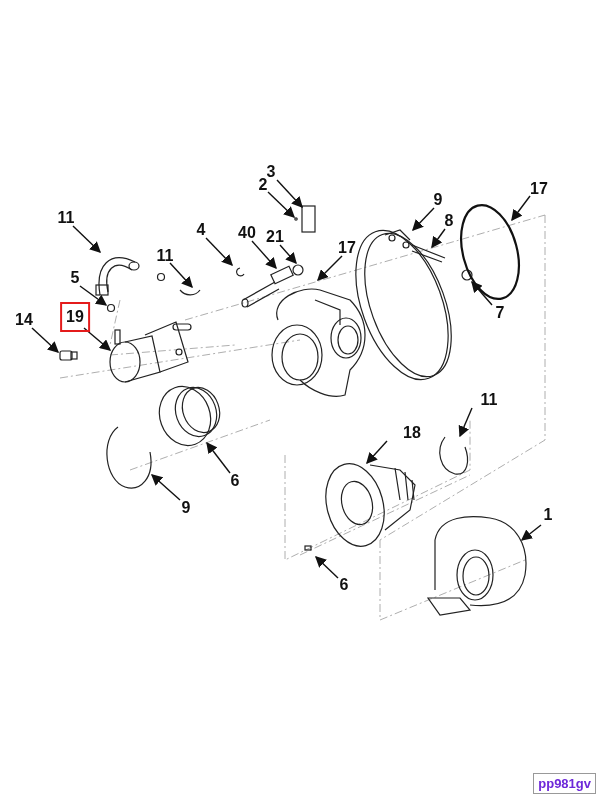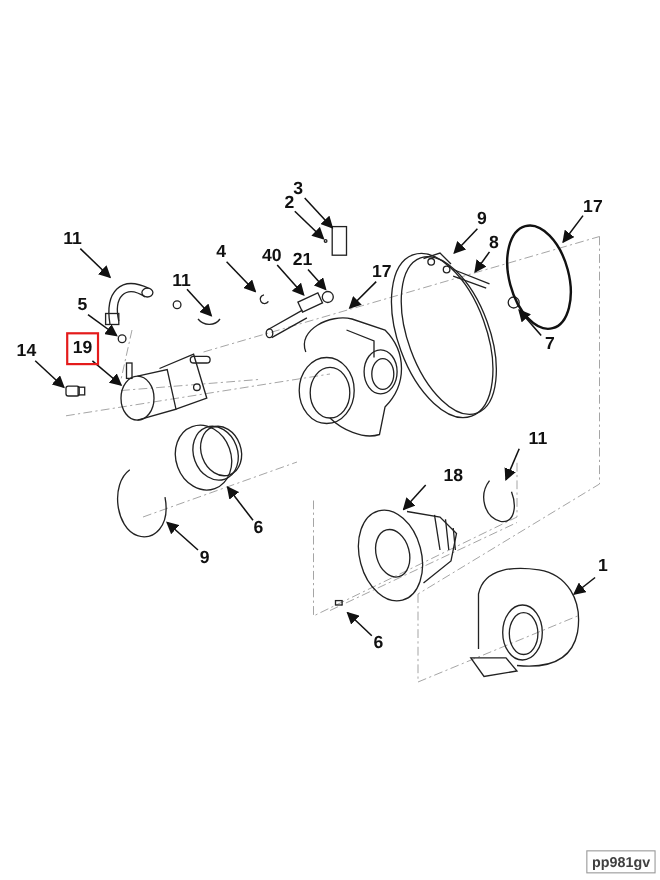--- a/index.html
+++ b/index.html
@@ -1,20 +1,20 @@
 <!DOCTYPE html>
 <html><head>
 <meta charset="utf-8">
 <style>
   html, body { margin:0; padding:0; background:#ffffff; }
   body { width:600px; height:800px; position:relative; overflow:hidden; font-family:"Liberation Sans", sans-serif; }
   #diagram { position:absolute; left:0; top:0; width:600px; height:800px; }
   .callout { position:absolute; font-family:"Liberation Sans", sans-serif; font-weight:bold; font-size:16px; color:#111; line-height:1; transform:translate(-50%,-50%); white-space:nowrap; }
   .callout.highlight { border:2px solid #e41b1b; padding:5px 4px; }
-  .ref-tag { position:absolute; right:4px; bottom:6px; border:1px solid #999; padding:2px 4px; font-weight:bold; font-size:13px; color:#404040; font-family:"Liberation Sans", sans-serif; }
+  .ref-tag { position:absolute; right:4px; bottom:6px; border:1px solid #999; padding:2px 4px; font-weight:bold; font-size:13px; color:#6d28d9; font-family:"Liberation Sans", sans-serif; }
   svg .part { fill:none; stroke:#222; stroke-width:1.2; }
   svg .thick { fill:none; stroke:#111; stroke-width:2.2; }
   svg .leader { stroke:#111; stroke-width:1.4; fill:none; }
   svg .arrowhead { fill:#111; }
   svg .dash { stroke:#999; stroke-width:0.8; stroke-dasharray:8 3 2 3; fill:none; }
 </style>
 </head>
 <body>
 
 <div id="diagram">

